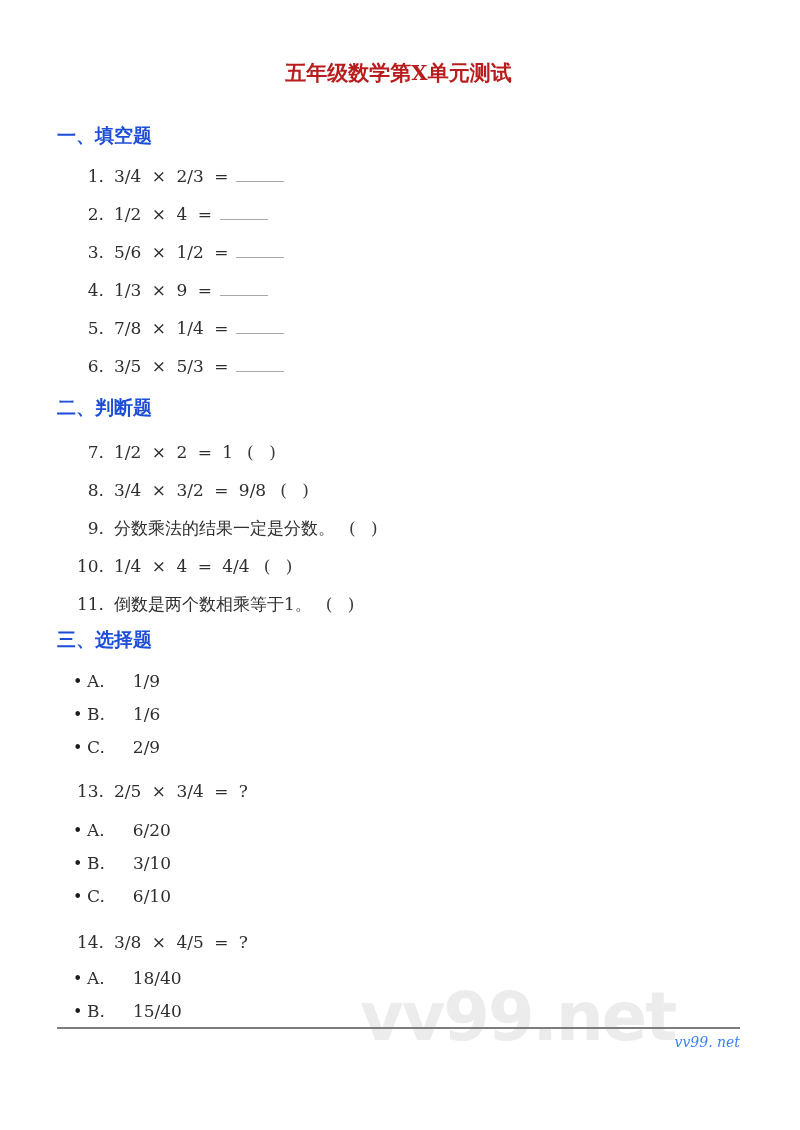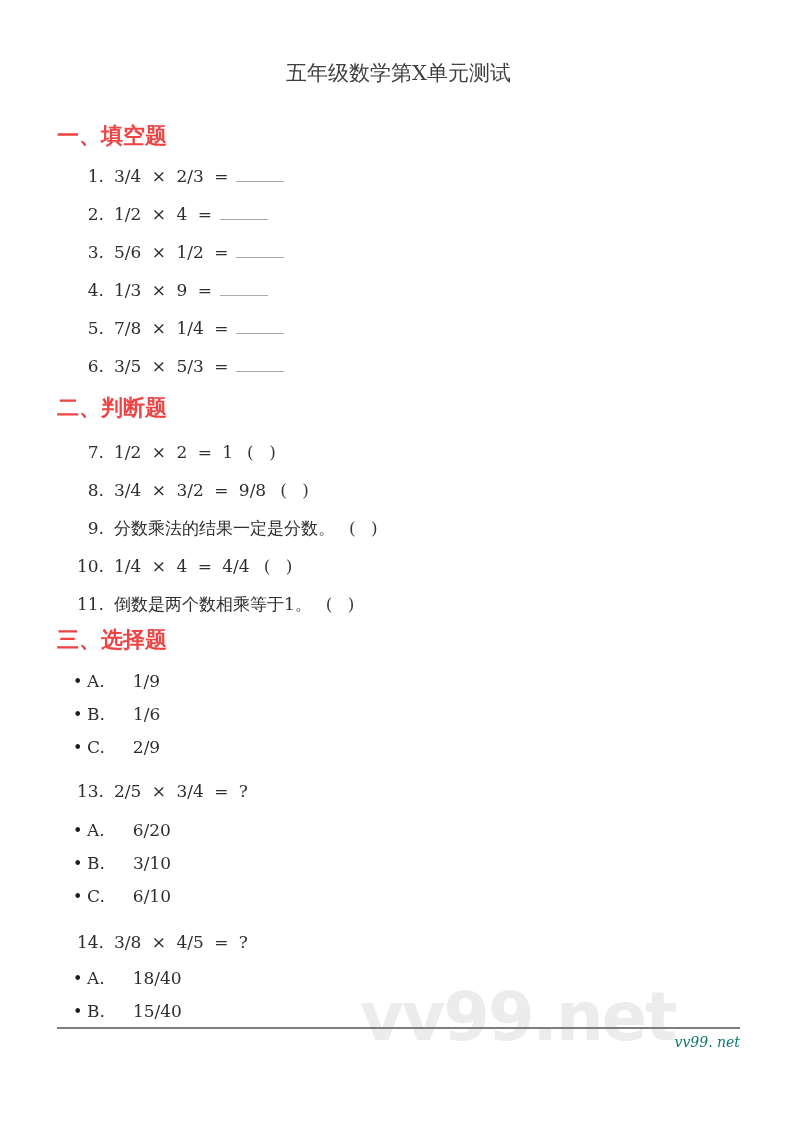--- a/index.html
+++ b/index.html
@@ -28,28 +28,28 @@
   .content {
     position: relative;
     z-index: 1;
     padding: 0 60px 0 57px;
   }
   .title {
     margin-top: 62px;
     text-align: center;
     font-size: 21px;
     line-height: 22px;
-    font-weight: normal;
-    color: #404040;
+    font-weight: bold;
+    color: #b91c1c;
   }
   .sec-heading {
-    font-size: 22px;
+    font-size: 19px;
     line-height: 20px;
     font-weight: bold;
-    color: #ef4444;
+    color: #1d4ed8;
   }
   .q-row {
     display: flex;
     align-items: baseline;
     font-size: 17px;
     line-height: 18px;
   }
   .q-num {
     flex: none;
     width: 47px;
@@ -88,21 +88,21 @@
   .opt-value { margin-left: 28px; }
   .rule {
     border-top: 2px solid #7d7d7d;
     height: 0;
   }
   .footer-credit {
     text-align: right;
     font-style: italic;
     font-size: 14px;
     line-height: 17px;
-    color: #0f766e;
+    color: #3b82f6;
   }
   
   .mt41 { margin-top: 41px; }
   .mt30 { margin-top: 16px; }
   .mt27 { margin-top: 27px; }
   .mt26 { margin-top: 26px; }
   .mt25 { margin-top: 25px; }
   .mt23 { margin-top: 23px; }
   .mt22 { margin-top: 22px; }
   .mt21 { margin-top: 21px; }

